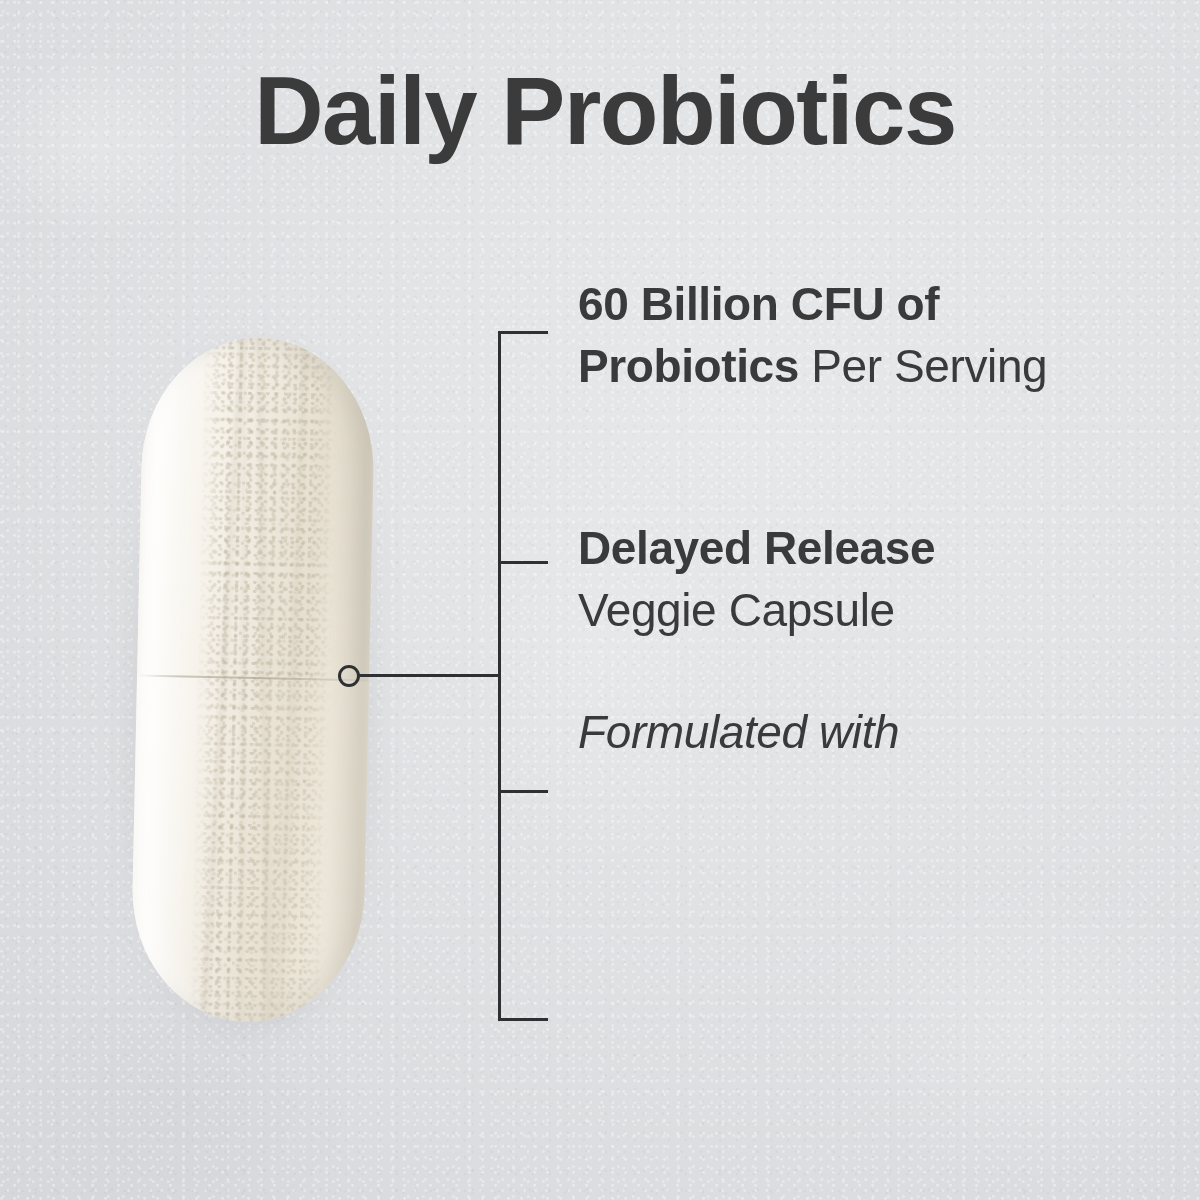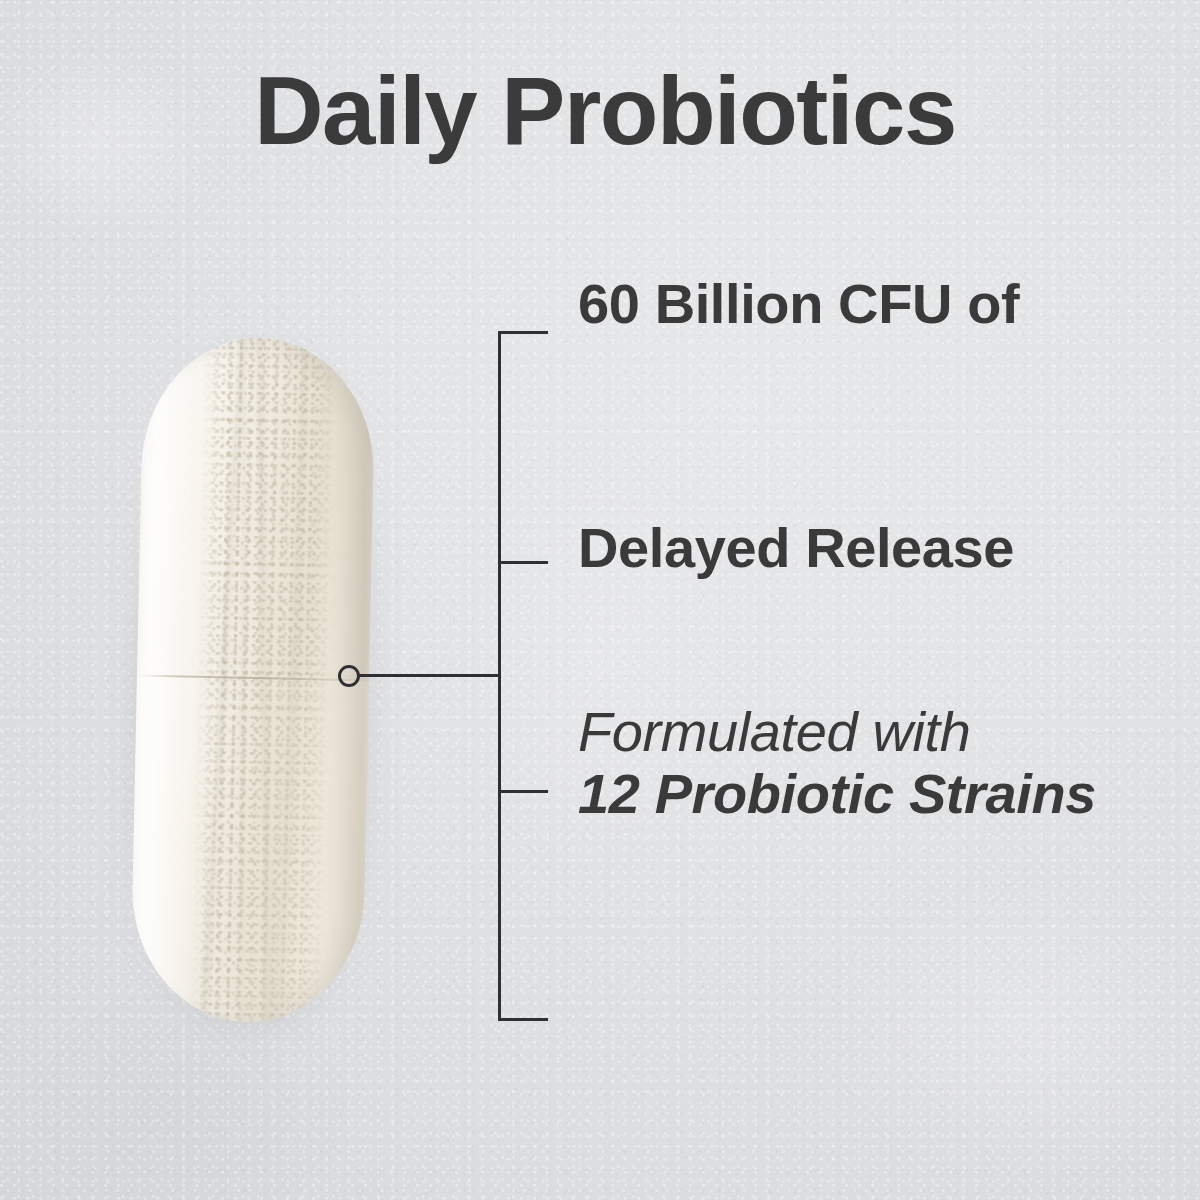--- a/index.html
+++ b/index.html
@@ -209,21 +209,21 @@
   .features {
     position: absolute;
     left: 578px;
     top: 0;
     width: 600px;
   }
   .feature {
     position: absolute;
     left: 0;
     width: 600px;
-    font-size: 56px;
+    font-size: 46px;
     line-height: 62px;
     letter-spacing: -0.4px;
     color: #3a3a3b;
     font-weight: 400;
   }
   .feature b { font-weight: 700; }
   .feature .line { display: block; white-space: nowrap; }
 
   .feature-1 { top: 273px; }
   .feature-2 { top: 517px; }
@@ -258,28 +258,29 @@
   <div class="bracket-vert"></div>
   <div class="tick tick-1"></div>
   <div class="tick tick-2"></div>
   <div class="tick tick-3"></div>
   <div class="tick tick-4"></div>
 
   <div class="features">
 
     <div class="feature feature-1">
       <span class="line"><b>60 Billion CFU of</b></span>
+      <span class="line"><b>Probiotics</b><span> Per Serving</span></span>
     </div>
 
     <div class="feature feature-2">
       <span class="line"><b>Delayed Release</b></span>
+      <span class="line"><span>Veggie Capsule</span></span>
     </div>
 
     <div class="feature feature-3">
       <span class="line"><span>Formulated with</span></span>
-      <span class="line"><b>12 Probiotic Strains</b></span>
     </div>
 
     <div class="feature feature-4">
     </div>
 
   </div>
 </div>
 
 </body></html>

